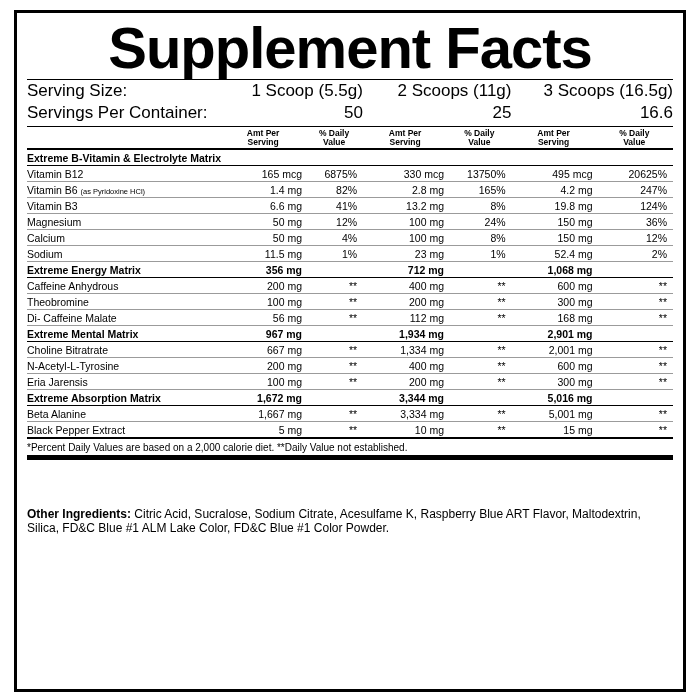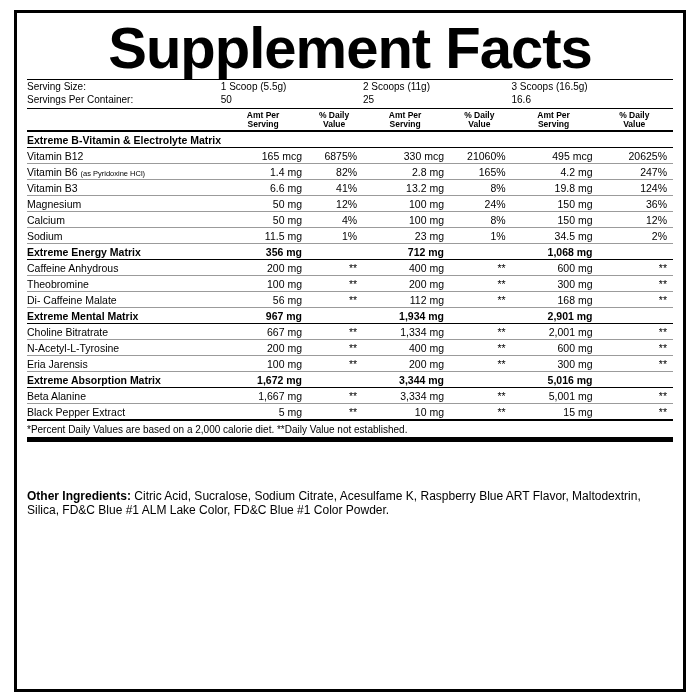--- a/index.html
+++ b/index.html
@@ -3,23 +3,23 @@
 <meta charset="utf-8">
 <style>
   html,body{margin:0;padding:0;background:#ffffff;}
   body{width:700px;height:700px;overflow:hidden;font-family:"Liberation Sans",sans-serif;color:#000;}
   .panel{position:relative;width:700px;height:700px;box-sizing:border-box;padding:10px 14px 8px 14px;}
   .frame{box-sizing:border-box;border:3px solid #000;width:100%;height:100%;padding:4px 10px 6px 10px;display:flex;flex-direction:column;}
   .title{font-size:58px;line-height:58px;font-weight:bold;letter-spacing:-1px;text-align:center;margin:2px 0 2px 0;font-family:"Liberation Sans",sans-serif;}
   .rule-thin{border-bottom:1px solid #000;}
   .rule-thick{border-bottom:5px solid #000;}
   table{border-collapse:collapse;width:100%;font-size:10.5px;}
-  .serv td{padding:1px 0;font-size:10px;}
+  .serv td{padding:1px 0;font-size:17px;}
   .serv .lbl{text-align:left;white-space:nowrap;}
-  .serv .c{text-align:left;}
+  .serv .c{text-align:right;}
   .hdr td{font-size:8.5px;text-align:center;line-height:9px;font-weight:bold;padding:2px 0 1px 0;}
   .nutr{font-size:10.5px;}
   .nutr td{padding:1.5px 0;vertical-align:bottom;}
   .nutr td.name{text-align:left;white-space:nowrap;}
   .nutr td.amt{text-align:right;white-space:nowrap;padding-right:3px;}
   .nutr td.dv{text-align:right;white-space:nowrap;padding-right:6px;}
   .nutr tr.row td{border-bottom:1px solid #9b9b9b;}
   .nutr tr.group td{border-bottom:1.5px solid #000;border-top:1.5px solid #000;font-weight:bold;}
   .nutr tr.groupfirst td{border-bottom:1.5px solid #000;border-top:2px solid #000;font-weight:bold;}
   .nutr tr.last td{border-bottom:2px solid #000;}
@@ -98,21 +98,21 @@
             <td class="amt"></td>
             <td class="dv"></td>
             <td class="amt"></td>
             <td class="dv"></td>
           </tr>
           <tr class="row">
             <td class="name"><span>Vitamin B12</span></td>
             <td class="amt">165 mcg</td>
             <td class="dv">6875%</td>
             <td class="amt">330 mcg</td>
-            <td class="dv">21060%</td>
+            <td class="dv">13750%</td>
             <td class="amt">495 mcg</td>
             <td class="dv">20625%</td>
           </tr>
           <tr class="row">
             <td class="name"><span>Vitamin B6</span> <span class="small">(as Pyridoxine HCl)</span></td>
             <td class="amt">1.4 mg</td>
             <td class="dv">82%</td>
             <td class="amt">2.8 mg</td>
             <td class="dv">165%</td>
             <td class="amt">4.2 mg</td>
@@ -144,21 +144,21 @@
             <td class="dv">8%</td>
             <td class="amt">150 mg</td>
             <td class="dv">12%</td>
           </tr>
           <tr class="row">
             <td class="name"><span>Sodium</span></td>
             <td class="amt">11.5 mg</td>
             <td class="dv">1%</td>
             <td class="amt">23 mg</td>
             <td class="dv">1%</td>
-            <td class="amt">34.5 mg</td>
+            <td class="amt">52.4 mg</td>
             <td class="dv">2%</td>
           </tr>
           <tr class="group">
             <td class="name">Extreme Energy Matrix</td>
             <td class="amt">356 mg</td>
             <td class="dv"></td>
             <td class="amt">712 mg</td>
             <td class="dv"></td>
             <td class="amt">1,068 mg</td>
             <td class="dv"></td>

